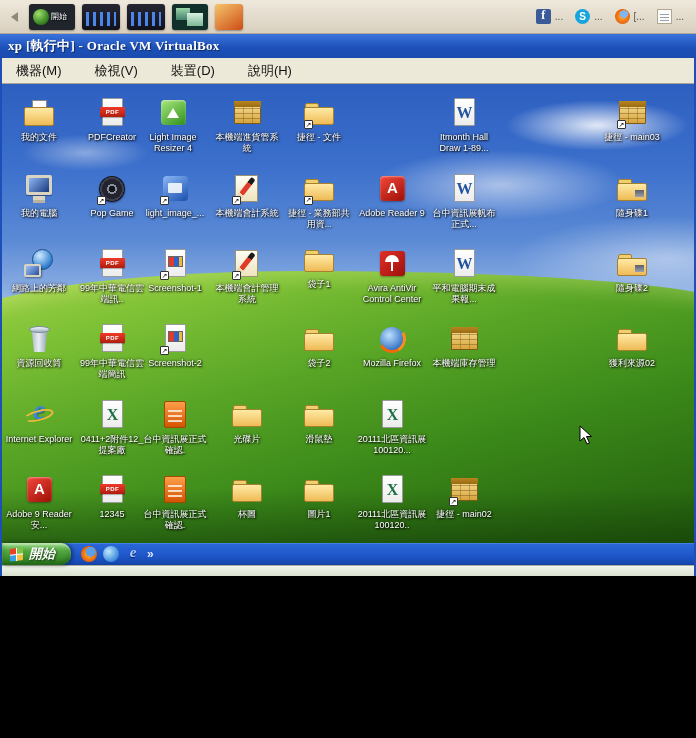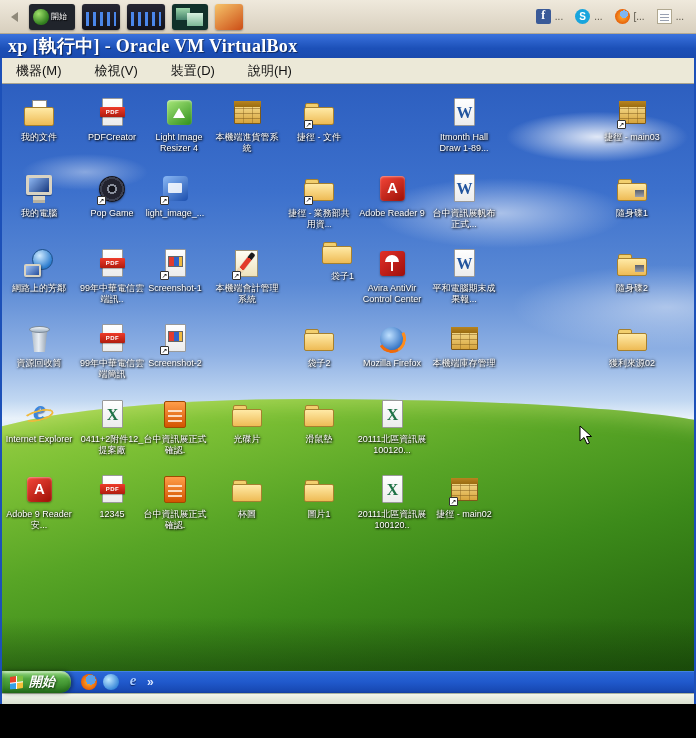--- a/index.html
+++ b/index.html
@@ -33,28 +33,28 @@
               font:bold 10px/15px "Liberation Sans", sans-serif; }
   .hicon-sm-firefox { border-radius:50%;
               background:radial-gradient(circle at 60% 35%, #7fb6f2 0 4px, rgba(0,0,0,0) 4px),
                          radial-gradient(circle, #ffb13b, #e55c04 75%); }
   .hicon-sm-document { background:#fdfdfb; border:1px solid #b0a890; }
   .hicon-sm-document::before { content:''; position:absolute; left:2px; top:3px; right:2px; height:8px;
               background:repeating-linear-gradient(0deg,#98a0b0 0 1px,transparent 1px 3px); }
 
   
   .titlebar { height:24px; background:linear-gradient(#3a72dd,#1c50b8 60%,#1a4aae); display:flex; align-items:center; padding:0 8px; }
-  .title-text { color:#fff; font-weight:bold; font-size:18px; font-family:"Liberation Serif", serif;
+  .title-text { color:#fff; font-weight:bold; font-size:13px; font-family:"Liberation Serif", serif;
               text-shadow:1px 1px 1px rgba(0,0,0,.5); letter-spacing:.3px; }
   .vm-body { border-left:2px solid #1c50b8; border-right:2px solid #1c50b8; }
   .menubar { height:26px; background:#ece9d8; border-bottom:1px solid #a9a490; display:flex; align-items:center; padding-left:4px; }
   .menu-item { font-size:13px; color:#111; padding:3px 10px; margin-right:13px; cursor:default; }
 
   
-  .desktop { position:relative; height:587px; overflow:hidden;
+  .desktop { position:relative; height:459px; overflow:hidden;
     background:
       radial-gradient(ellipse 130px 36px at 86% 9%,  rgba(255,255,255,.85), rgba(255,255,255,0) 70%),
       radial-gradient(ellipse 180px 50px at 72% 22%, rgba(255,255,255,.55), rgba(255,255,255,0) 70%),
       radial-gradient(ellipse 90px 26px at 12% 15%,  rgba(255,255,255,.40), rgba(255,255,255,0) 70%),
       radial-gradient(ellipse 220px 60px at 96% 38%, rgba(255,255,255,.45), rgba(255,255,255,0) 70%),
       linear-gradient(180deg,#2d5fc0 0%,#3c70cc 18%,#5b8ad5 34%,#8fb1e4 46%,#c2d8f2 54%,#e9f2fa 57%,#cfe2f4 62%,#bcd6ee 100%);
     padding-left: 16px;
   }
   .hill { position:absolute; left:-40px; right:-40px; bottom:-6px; height:278px;
       border-radius:48% 60% 0 0 / 20% 14% 0 0;
@@ -243,21 +243,21 @@
         <path d="M1,1 L1,16 L5,12.5 L8,19 L10.5,18 L7.5,11.5 L12.5,11.5 Z" fill="#fff" stroke="#000" stroke-width="1"></path>
       </svg>
     <div class="dicon" style="left: 2px; top: 12px;">
           <div class="icon-art art-mydocs"></div>
           <div class="dlabel">我的文件</div>
         </div>
         <div class="dicon" style="left: 75px; top: 12px;">
           <div class="icon-art art-pdf"></div>
           <div class="dlabel">PDFCreator</div>
         </div>
-        <div class="dicon" style="left: 142px; top: 12px;">
+        <div class="dicon" style="left: 136px; top: 12px;">
           <div class="icon-art art-app-green"></div>
           <div class="dlabel">Light Image Resizer 4</div>
         </div>
         <div class="dicon" style="left: 210px; top: 12px;">
           <div class="icon-art art-ledger"></div>
           <div class="dlabel">本機端進貨管系統</div>
         </div>
         <div class="dicon" style="left: 282px; top: 12px;">
           <div class="icon-art art-folder">
             <span class="shortcut-arrow">↗</span>
@@ -283,20 +283,26 @@
             <span class="shortcut-arrow">↗</span>
           </div>
           <div class="dlabel">Pop Game</div>
         </div>
         <div class="dicon" style="left: 138px; top: 88px;">
           <div class="icon-art art-app-blue">
             <span class="shortcut-arrow">↗</span>
           </div>
           <div class="dlabel">light_image_...</div>
         </div>
+        <div class="dicon" style="left: 210px; top: 88px;">
+          <div class="icon-art art-ledger-pen">
+            <span class="shortcut-arrow">↗</span>
+          </div>
+          <div class="dlabel">本機端會計系統</div>
+        </div>
         <div class="dicon" style="left: 282px; top: 88px; font-family: Liberation Serif, serif;">
           <div class="icon-art art-folder">
             <span class="shortcut-arrow">↗</span>
           </div>
           <div class="dlabel">捷徑 - 業務部共用資...</div>
         </div>
         <div class="dicon" style="left: 355px; top: 88px;">
           <div class="icon-art art-adobe"></div>
           <div class="dlabel">Adobe Reader 9</div>
         </div>
@@ -321,21 +327,21 @@
             <span class="shortcut-arrow">↗</span>
           </div>
           <div class="dlabel">Screenshot-1</div>
         </div>
         <div class="dicon" style="left: 210px; top: 163px;">
           <div class="icon-art art-ledger-pen">
             <span class="shortcut-arrow">↗</span>
           </div>
           <div class="dlabel">本機端會計管理系統</div>
         </div>
-        <div class="dicon" style="left: 282px; top: 151px; align-items: flex-end;">
+        <div class="dicon" style="left: 282px; top: 159px;">
           <div class="icon-art art-folder"></div>
           <div class="dlabel">袋子1</div>
         </div>
         <div class="dicon" style="left: 355px; top: 163px;">
           <div class="icon-art art-avira"></div>
           <div class="dlabel">Avira AntiVir Control Center</div>
         </div>
         <div class="dicon" style="left: 427px; top: 163px;">
           <div class="icon-art art-word"></div>
           <div class="dlabel">平和電腦期末成果報...</div>

